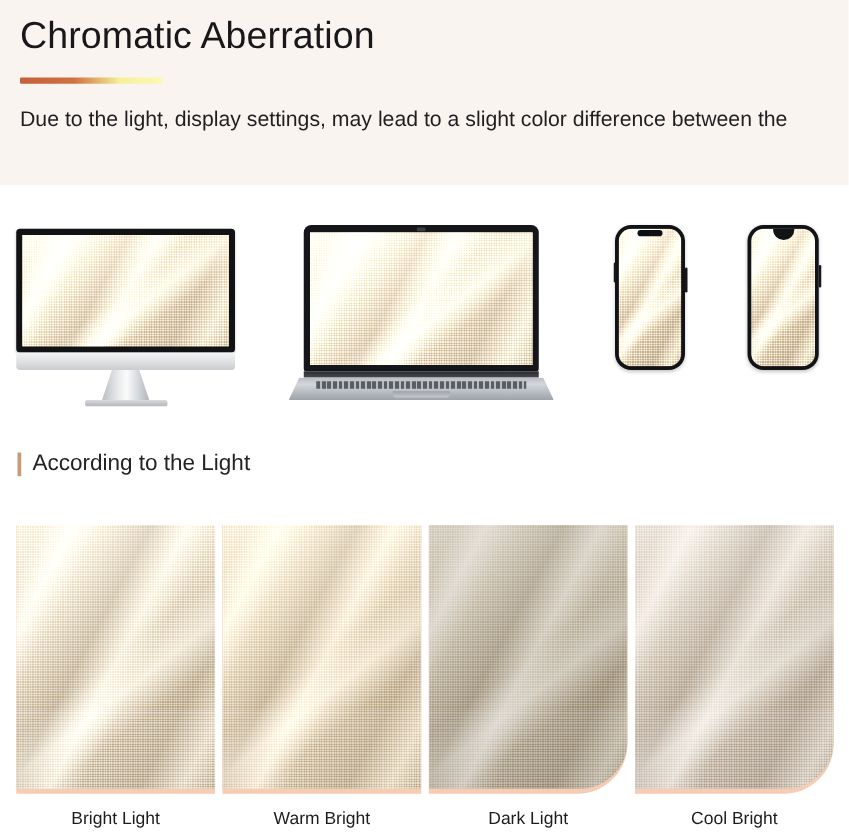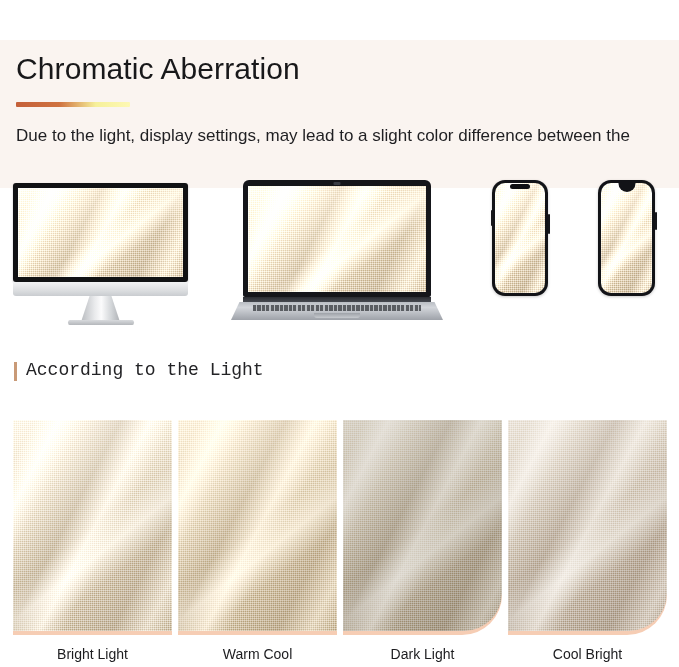--- a/index.html
+++ b/index.html
@@ -15,21 +15,20 @@
     position: relative;
   }
 
   
   #header-band {
     position: absolute;
     left: 0; top: 0;
     width: 679px;
     height: 148px;
     background: #faf4f0;
-    margin-top: 40px;
   }
   #page-title {
     position: absolute;
     left: 16px;
     top: 12px;
     font-size: 30px;
     font-weight: 400;
     color: #18181a;
     letter-spacing: 0.1px;
     white-space: nowrap;
@@ -199,21 +198,20 @@
     z-index: 2;
   }
   #android-btn-pwr { right: -1.5px; top: 32px; width: 2px; height: 18px; }
 
   
   #section-heading-row {
     position: absolute;
     left: 0; top: 360px;
     width: 679px;
     height: 30px;
-    font-family: Liberation Mono, monospace;
   }
   #section-accent-bar {
     position: absolute;
     left: 14px; top: 2px;
     width: 3px; height: 19px;
     background: #c99a77;
   }
   #section-heading-label {
     position: absolute;
     left: 26px; top: 0px;
@@ -323,21 +321,21 @@
     <div class="swatch-image-wrap">
       <div class="swatch-image fabric fabric-bright"></div>
     </div>
     <div class="swatch-label">Bright Light</div>
   </div>
 
   <div class="swatch-cell" style="left:178px;">
     <div class="swatch-image-wrap">
       <div class="swatch-image fabric fabric-warm"></div>
     </div>
-    <div class="swatch-label">Warm Cool</div>
+    <div class="swatch-label">Warm Bright</div>
   </div>
 
   <div class="swatch-cell swatch-round" style="left:343px;">
     <div class="swatch-image-wrap">
       <div class="swatch-image fabric fabric-dark"></div>
     </div>
     <div class="swatch-label">Dark Light</div>
   </div>
 
   <div class="swatch-cell swatch-round" style="left:508px;">

